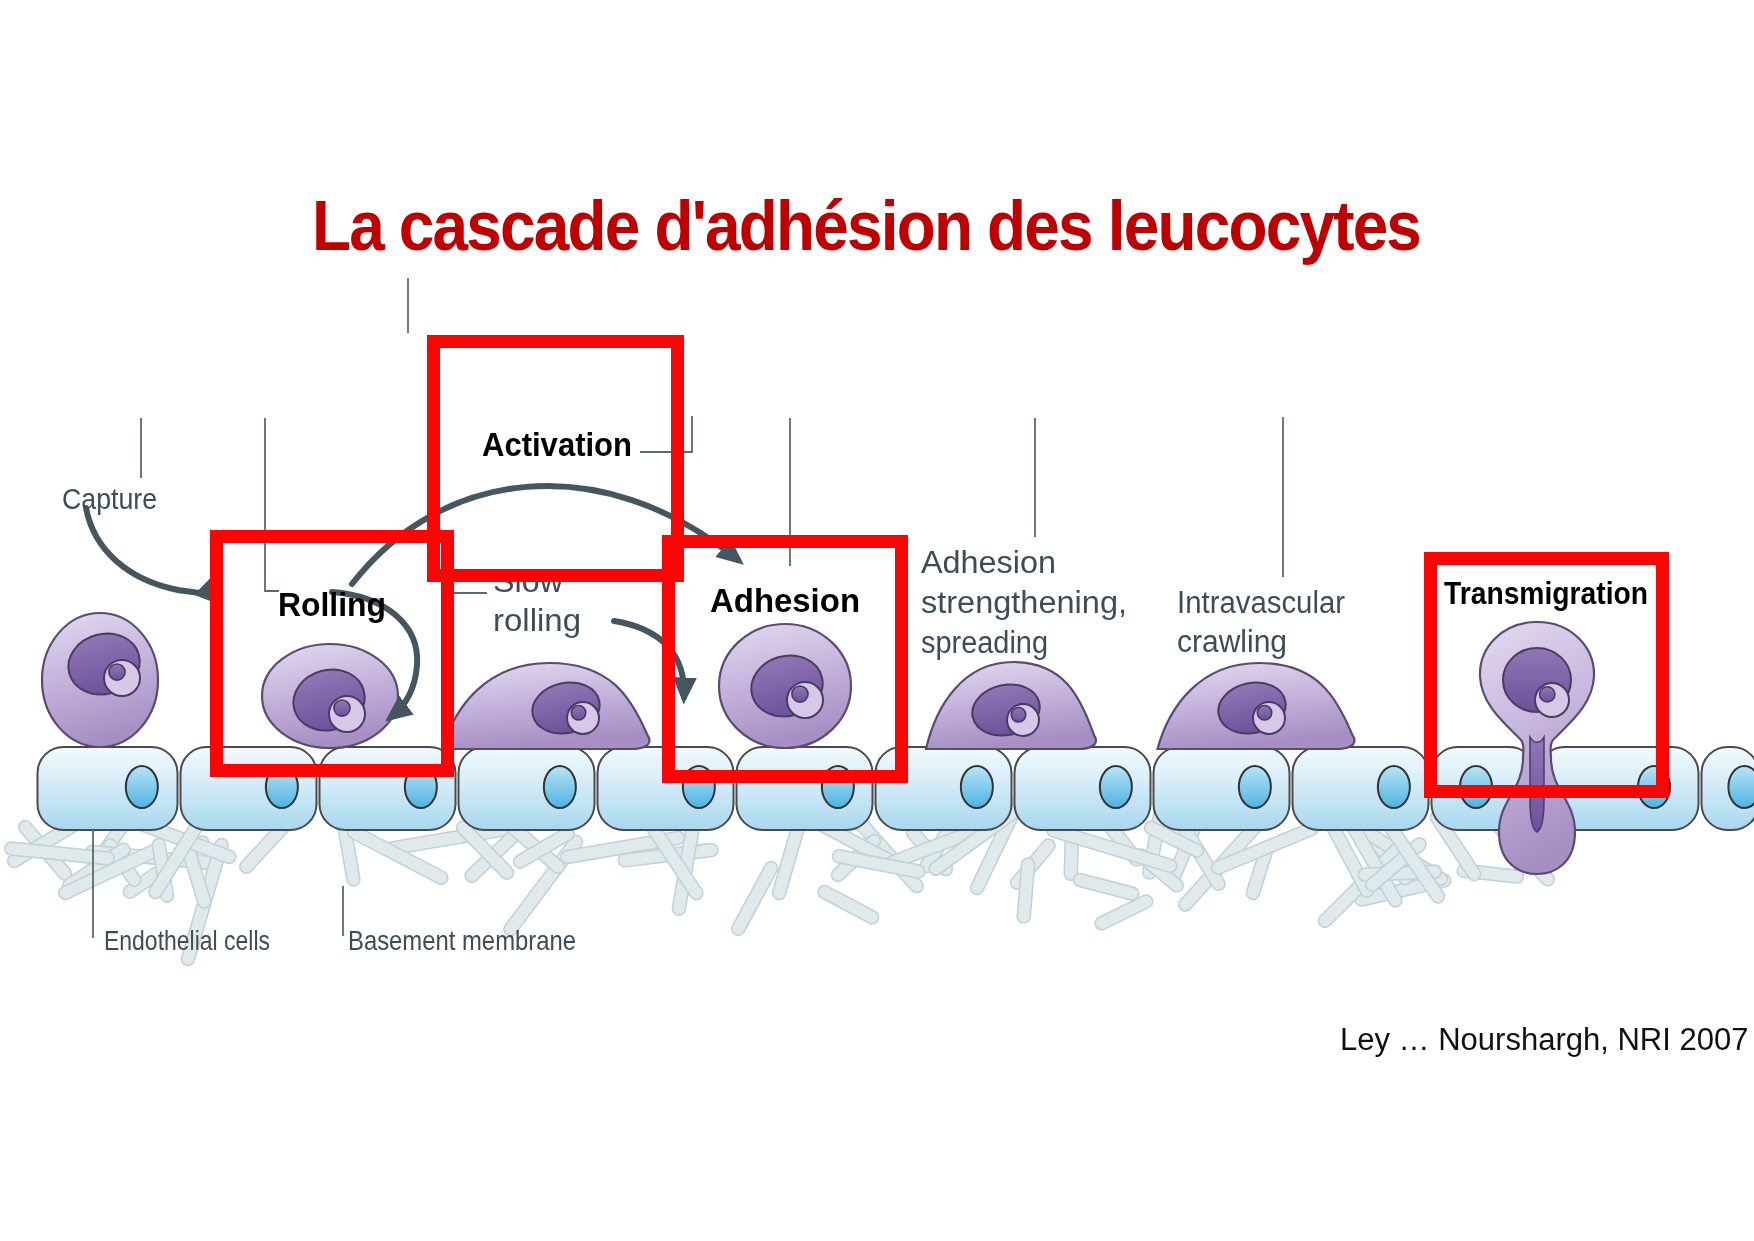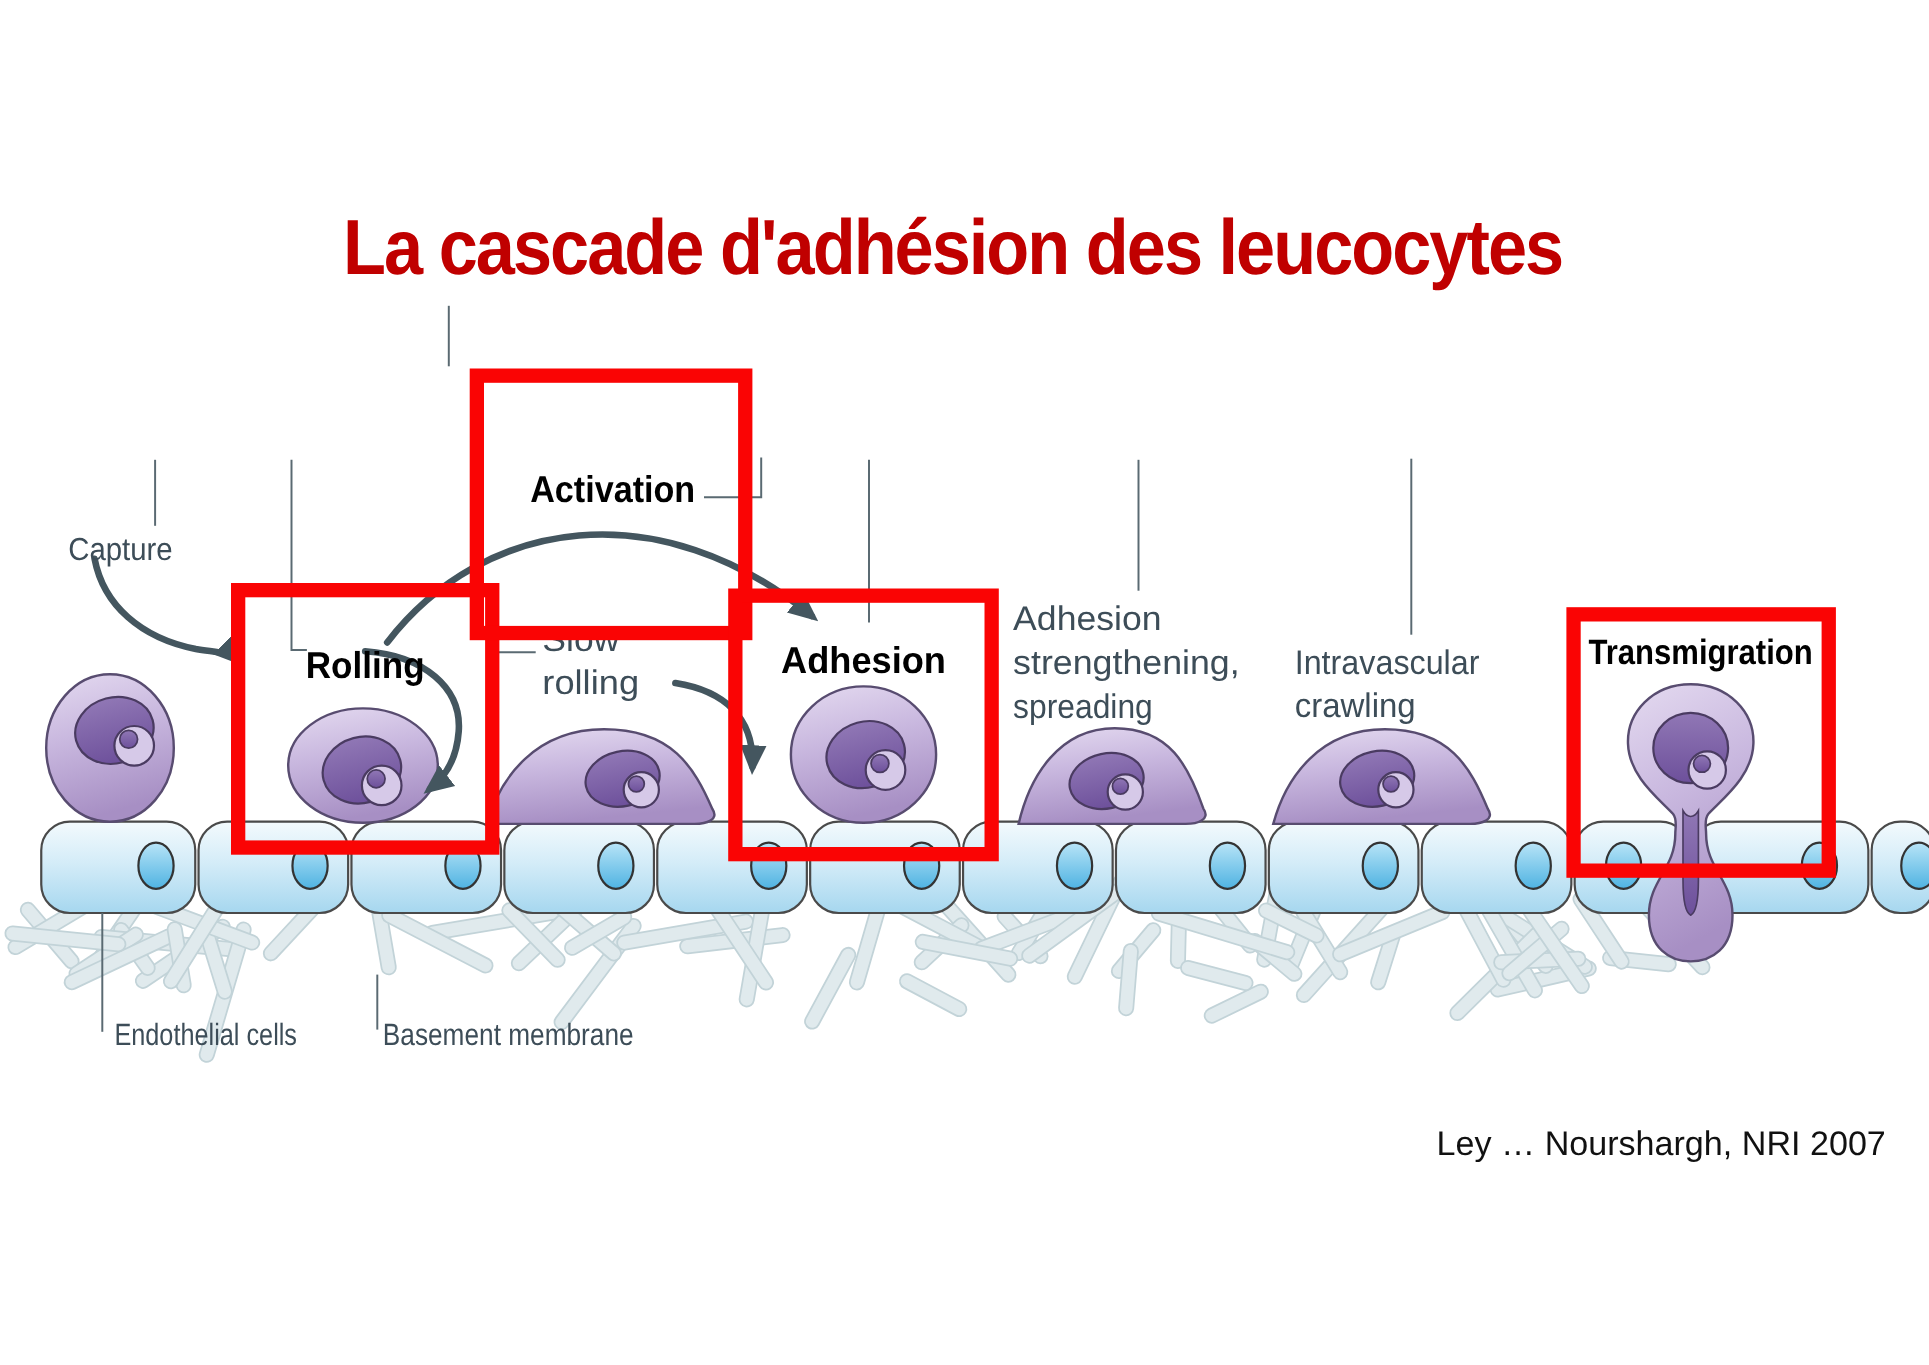--- a/index.html
+++ b/index.html
@@ -6,21 +6,21 @@
   body{width:1754px;height:1241px;overflow:hidden;
        font-family:"Liberation Sans","DejaVu Sans",sans-serif;}
   .slide{position:relative;width:1754px;height:1241px;background:#fff;}
   .slide-title{
     position:absolute;top:188px;left:0;width:1732px;
     text-align:center;font-weight:bold;font-size:71px;line-height:76px;
     letter-spacing:-2px;transform:scaleX(0.90);transform-origin:50% 50%;
     white-space:nowrap;
   }
   .citation{
-    position:absolute;left:1306px;top:1022px;font-size:31px;color:#111;
+    position:absolute;left:1340px;top:1022px;font-size:31px;color:#111;
     white-space:nowrap;
   }
   svg text{font-family:"Liberation Sans","DejaVu Sans",sans-serif;}
 </style>
 </head>
 <body>
 
 <div class="slide">
   <svg id="fig" viewBox="0 0 1754 1241" width="1754" height="1241" style="position:absolute;left:0;top:0;">
     <defs>

